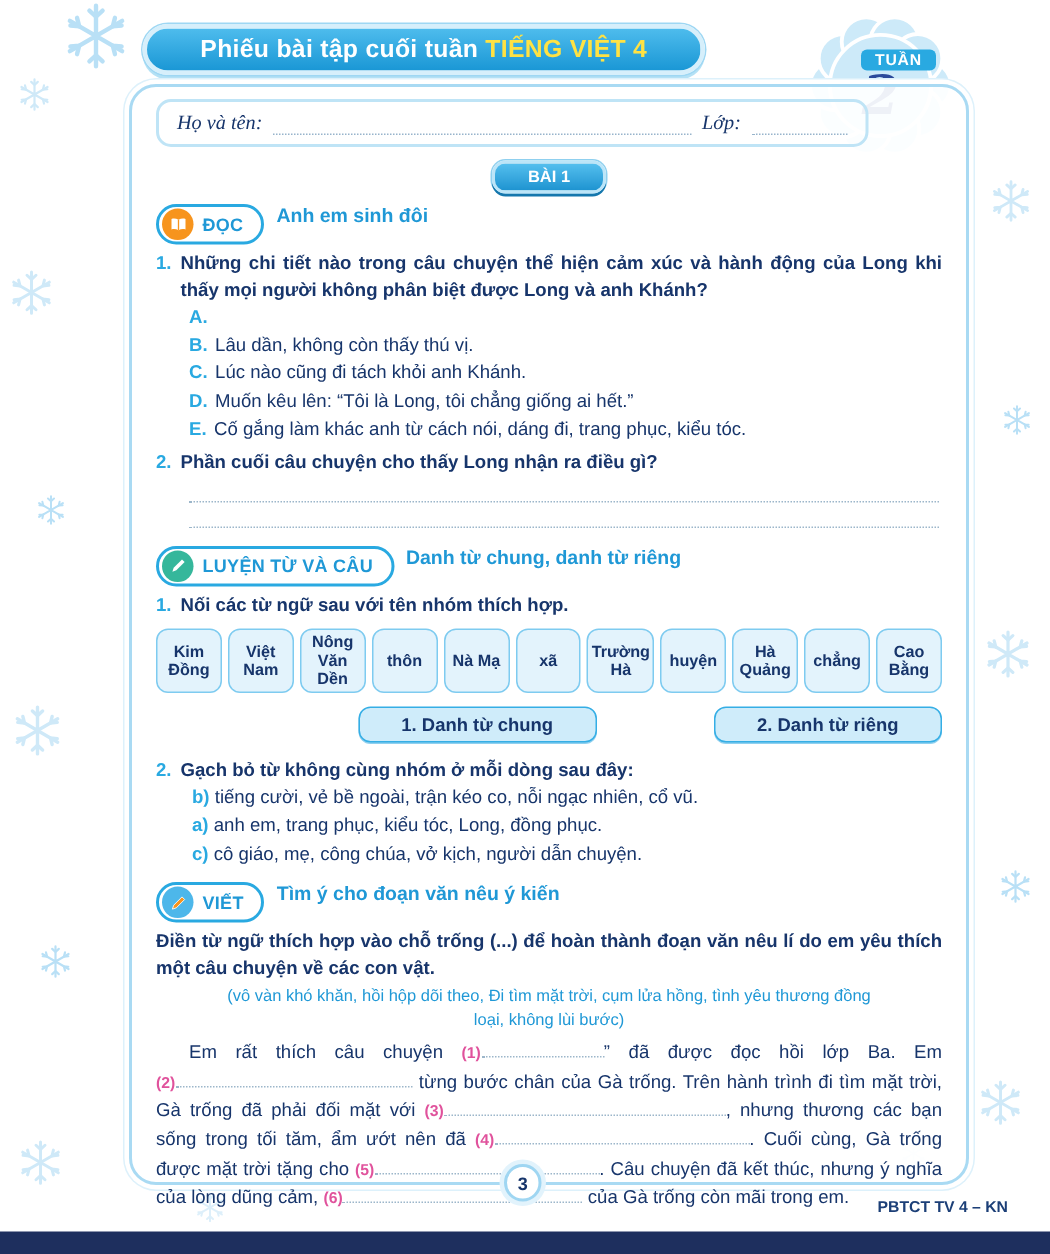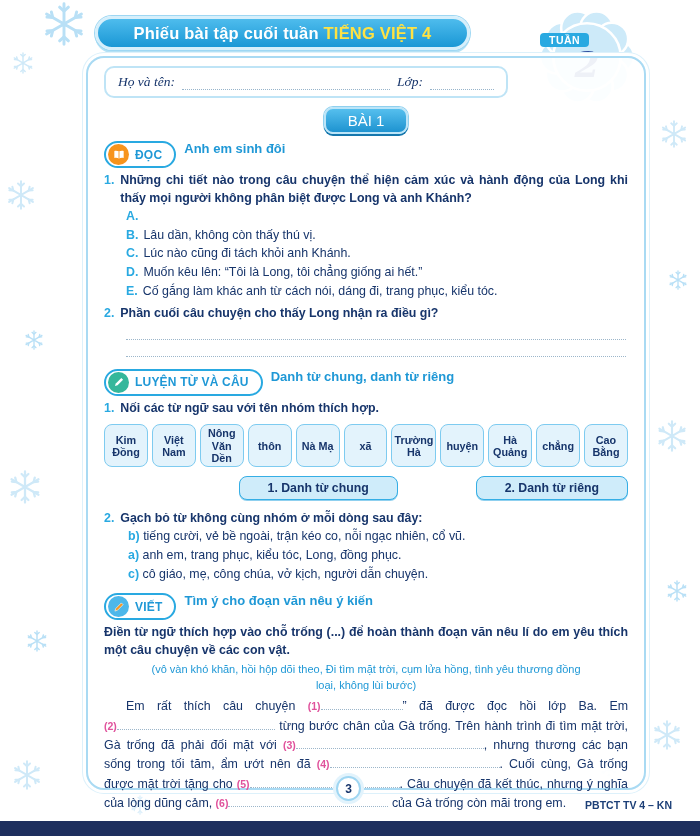--- a/index.html
+++ b/index.html
@@ -15,41 +15,41 @@
   .banner { position:absolute; left:95px; top:16px; width:375px; height:34px;
     background:linear-gradient(#4ebced,#1a97d5); border:3px solid #d6effb; border-radius:18px;
     box-shadow:0 0 0 1px #9ed7f3, 0 3px 0 rgba(41,169,226,.35);
     display:flex; align-items:center; justify-content:center; }
   .banner .t { color:#fff; font-weight:bold; font-size:16.5px; letter-spacing:.2px; white-space:nowrap; }
   .banner .hl { color:#ffe243; }
 
   
   .week-badge { position:absolute; left:540px; top:10px; width:94px; height:94px; }
   .week-badge svg.petals { position:absolute; inset:0; width:94px; height:94px; }
-  .week-label { position:absolute; top:20px; left:0; width:100%; text-align:left; }
+  .week-label { position:absolute; top:20px; left:12px; width:100%; text-align:center; }
   .week-label span { background:#29a9e1; color:#fff; font-weight:bold; font-size:10.5px; padding:1px 9px; border-radius:4px; letter-spacing:.5px; }
   .week-number { position:absolute; top:33px; left:0; width:100%; text-align:center;
     font-family:"DejaVu Serif", serif; font-style:italic; font-weight:bold; font-size:36px; color:#2b4a9b; }
 
   
   .frame { position:absolute; left:86px; top:56px; width:560px; height:734px;
     border:2px solid #a9daf3; border-radius:18px; box-shadow:0 0 0 3px #ffffff, 0 0 0 4px #ddf1fb;
     padding:8px 16px 6px; background:rgba(255,255,255,.92); }
 
   
-  .name-box { width:404px; border:2px solid #bfe4f6; border-radius:10px; padding:6px 12px;
+  .name-box { width:475px; border:2px solid #bfe4f6; border-radius:10px; padding:6px 12px;
     display:flex; align-items:flex-end; gap:7px; font-family:"Liberation Serif", serif; font-style:italic;
     font-size:13.5px; color:#17356b; }
   .dotfill { border-bottom:1.6px dotted #97b4cb; height:13px; }
   .fill-name { flex:1; }
   .fill-class { width:64px; }
 
   
   .bai-badge { display:block; margin:9px auto 4px; width:max-content;
-    background:linear-gradient(#55bfee,#1e93d0); color:#fff; font-weight:normal; font-size:15px;
+    background:linear-gradient(#55bfee,#1e93d0); color:#fff; font-weight:bold; font-size:11px;
     padding:3px 22px; border-radius:9px; border:2px solid #bce5f8; box-shadow:0 2px 0 #1577ad, 0 0 0 1px #8fd0ef; }
 
   
   .sec-head { display:flex; gap:8px; margin:7px 0 4px; }
   .sec-pill { display:inline-flex; align-items:center; gap:6px; border:2px solid #29a9e1; border-radius:15px;
     padding:1px 12px 1px 2px; background:#fff; }
   .sec-icon { width:21px; height:21px; border-radius:50%; display:inline-flex; align-items:center; justify-content:center; }
   .sec-icon svg { width:14px; height:14px; }
   .icon-doc { background:#f7941d; }
   .icon-ltc { background:#35b79b; }

